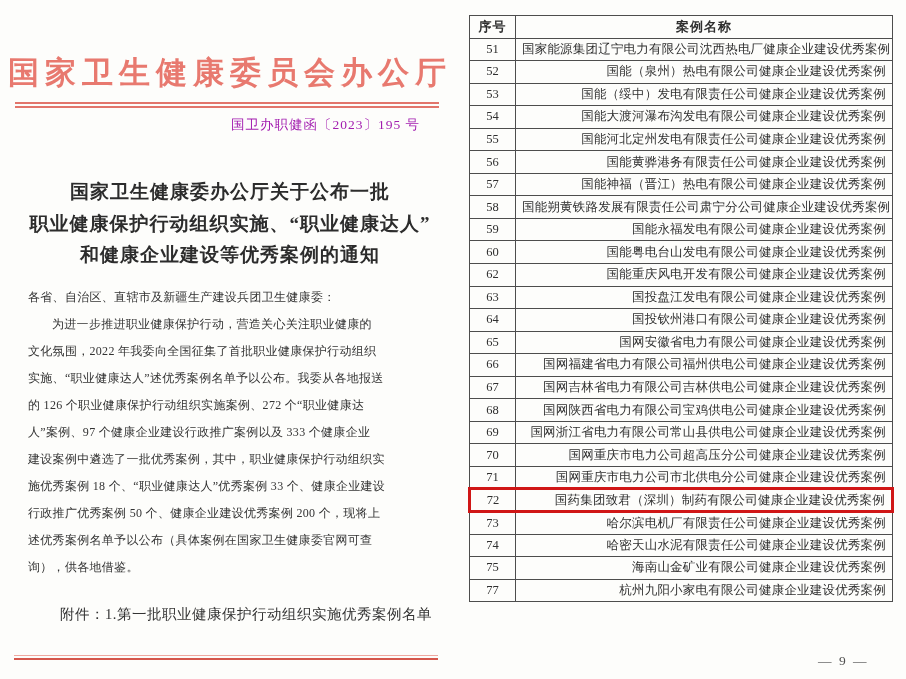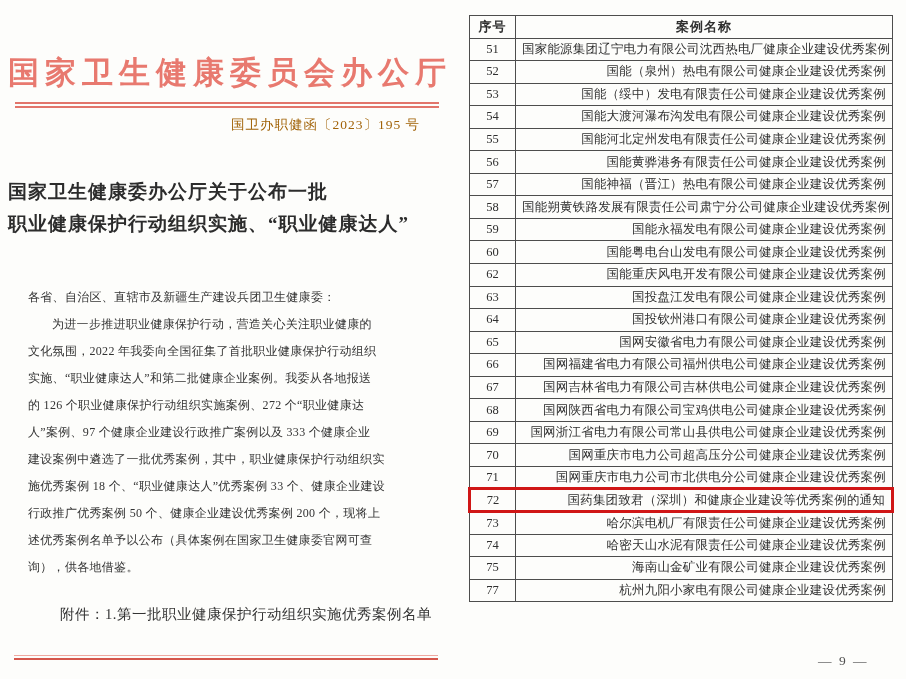--- a/index.html
+++ b/index.html
@@ -28,27 +28,27 @@
     letter-spacing: 6px; color: var(--header-red);
     white-space: nowrap;
   }
   .double-rule {
     position: absolute; top: 102px; left: 15px; width: 424px; height: 6px;
     border-top: 2px solid var(--rule-red);
     border-bottom: 2px solid var(--rule-red);
   }
   .doc-number {
     position: absolute; top: 116px; left: 0; width: 420px;
-    text-align: right; font-size: 13.5px; color: #a16207;
+    text-align: right; font-size: 13.5px; color: #a21caf;
     letter-spacing: 1px;
     padding-left: 43px;
   }
   .doc-title {
     position: absolute; top: 176px; left: 8px; width: 444px;
-    font-weight: bold; font-size: 19px;
+    text-align: center; font-weight: bold; font-size: 19px;
     line-height: 31.5px; color: #2c2c2c; letter-spacing: 1px;
   }
   .doc-body {
     position: absolute; top: 284px; left: 28px; width: 414px;
     font-size: 12px; line-height: 27px; color: var(--ink);
     letter-spacing: 0.3px;
   }
   .body-line { white-space: nowrap; }
   .body-line.indent { text-indent: 2em; }
   .attachment-line {
@@ -93,27 +93,28 @@
 
 <div class="page">
 
   <div class="agency-header">国家卫生健康委员会办公厅</div>
   <div class="double-rule"></div>
   <div class="doc-number">国卫办职健函〔2023〕195 号</div>
 
   <div class="doc-title">
     <div>国家卫生健康委办公厅关于公布一批</div>
     <div>职业健康保护行动组织实施、“职业健康达人”</div>
+    <div>和健康企业建设等优秀案例的通知</div>
   </div>
 
   <div class="doc-body">
       <div class="body-line">各省、自治区、直辖市及新疆生产建设兵团卫生健康委：</div>
       <div class="body-line indent">为进一步推进职业健康保护行动，营造关心关注职业健康的</div>
       <div class="body-line">文化氛围，2022 年我委向全国征集了首批职业健康保护行动组织</div>
-      <div class="body-line">实施、“职业健康达人”和第二批健康企业案例。我委从各地报送</div>
+      <div class="body-line">实施、“职业健康达人”述优秀案例名单予以公布。我委从各地报送</div>
       <div class="body-line">的 126 个职业健康保护行动组织实施案例、272 个“职业健康达</div>
       <div class="body-line">人”案例、97 个健康企业建设行政推广案例以及 333 个健康企业</div>
       <div class="body-line">建设案例中遴选了一批优秀案例，其中，职业健康保护行动组织实</div>
       <div class="body-line">施优秀案例 18 个、“职业健康达人”优秀案例 33 个、健康企业建设</div>
       <div class="body-line">行政推广优秀案例 50 个、健康企业建设优秀案例 200 个，现将上</div>
       <div class="body-line">述优秀案例名单予以公布（具体案例在国家卫生健康委官网可查</div>
       <div class="body-line">询），供各地借鉴。</div>
     </div>
 
   <div class="attachment-line">附件：1.第一批职业健康保护行动组织实施优秀案例名单</div>
@@ -206,21 +207,21 @@
         <tr>
           <td class="cell-no">70</td>
           <td class="cell-name">国网重庆市电力公司超高压分公司健康企业建设优秀案例</td>
         </tr>
         <tr>
           <td class="cell-no">71</td>
           <td class="cell-name">国网重庆市电力公司市北供电分公司健康企业建设优秀案例</td>
         </tr>
         <tr class="highlight">
           <td class="cell-no">72</td>
-          <td class="cell-name">国药集团致君（深圳）和健康企业建设等优秀案例的通知</td>
+          <td class="cell-name">国药集团致君（深圳）制药有限公司健康企业建设优秀案例</td>
         </tr>
         <tr>
           <td class="cell-no">73</td>
           <td class="cell-name">哈尔滨电机厂有限责任公司健康企业建设优秀案例</td>
         </tr>
         <tr>
           <td class="cell-no">74</td>
           <td class="cell-name">哈密天山水泥有限责任公司健康企业建设优秀案例</td>
         </tr>
         <tr>

